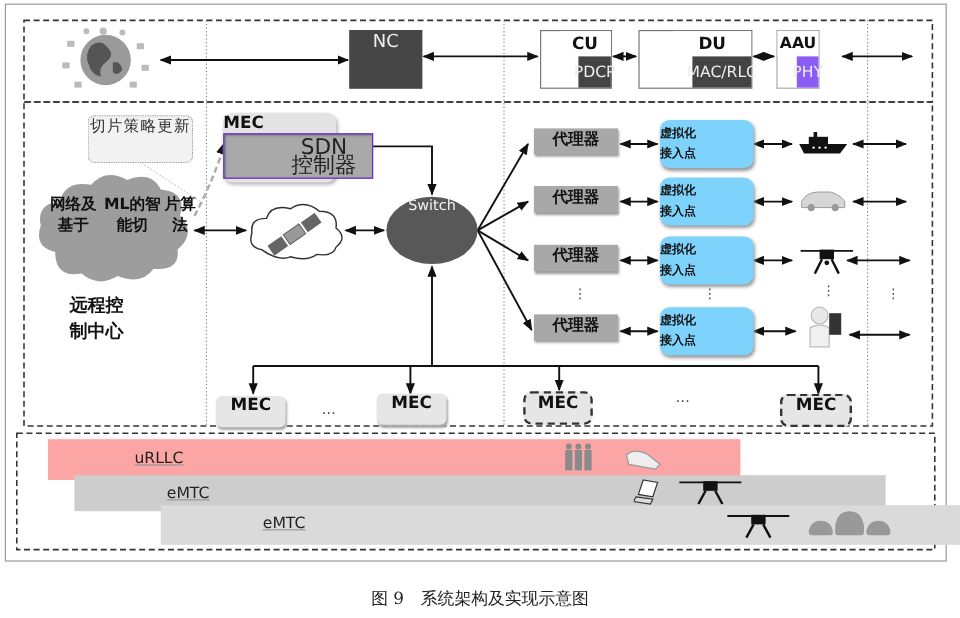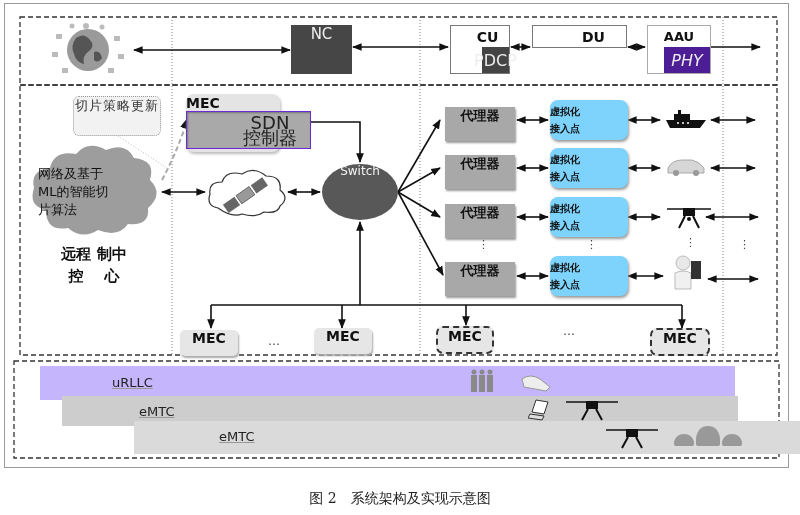--- a/index.html
+++ b/index.html
@@ -3,29 +3,29 @@
 <meta charset="utf-8">
 <style>
   html,body{margin:0;padding:0;background:#fff;}
   body{width:800px;height:515px;position:relative;overflow:hidden;font-family:"DejaVu Sans",sans-serif;}
   .frame{position:absolute;left:4px;top:3px;width:785px;height:465px;border:1px solid #9a9a9a;box-sizing:border-box;}
   .abs{position:absolute;}
   .box{position:absolute;display:flex;align-items:flex-start;justify-content:center;text-align:center;box-sizing:border-box;}
   .nc{left:291px;top:25px;width:61px;height:49px;background:#464646;color:#eee;font-size:15px;}
   .stack{position:absolute;box-sizing:border-box;border:1px solid #777;}
   .stack .top{height:21px;background:#fff;color:#111;font-weight:bold;font-size:14px;display:flex;align-items:center;justify-content:center;}
-  .stack .bot{height:26px;display:flex;align-items:center;justify-content:center;font-size:16px;margin-left:16px;}
+  .stack .bot{height:26px;display:flex;align-items:center;justify-content:center;font-size:13px;margin-left:16px;}
   .mec-sdn{left:186px;top:94px;width:94px;height:58px;background:#e4e4e4;border-radius:8px;box-shadow:1px 2px 3px #bbb;flex-direction:column;justify-content:flex-start;}
   .mec-sdn .t{font-weight:bold;font-size:14px;color:#111;margin-top:1px;}
   .mec-sdn .in{width:80px;height:36px;background:#a9a9a9;border:1px solid #6d28d9;box-shadow:1px 1px 2px #777 inset;font-size:18px;color:#222;line-height:15px;display:flex;flex-direction:column;align-items:center;justify-content:center;padding-left:43px;}
   .note{left:73px;top:96px;width:88px;height:40px;border:1px dotted #999;border-radius:6px;background:#f2f2f2;font-size:13px;color:#333;line-height:18px;flex-direction:row;letter-spacing:1px;}
-  .cloudtext{left:38px;top:162px;width:126px;height:60px;font-size:13px;font-weight:normal;color:#111;line-height:18px;flex-direction:column;}
-  .remote{left:58px;top:243px;width:72px;font-size:15px;font-weight:bold;color:#111;line-height:22px;flex-direction:row;}
+  .cloudtext{left:38px;top:162px;width:126px;height:60px;font-size:13px;font-weight:bold;color:#111;line-height:18px;flex-direction:row;}
+  .remote{left:58px;top:243px;width:72px;font-size:15px;font-weight:bold;color:#111;line-height:22px;flex-direction:column;}
   .switch{left:322px;top:164px;width:76px;height:56px;border-radius:50%;background:#585858;color:#f4f4f4;font-size:12px;}
-  .proxy{width:70px;height:34px;background:#a8a8a8;font-weight:bold;font-size:13px;color:#111;box-shadow:1px 2px 2px #999;}
+  .proxy{width:70px;height:22px;background:#a8a8a8;font-weight:bold;font-size:13px;color:#111;box-shadow:1px 2px 2px #999;}
   .vap{width:78px;height:40px;background:#7dd3fc;border-radius:8px;box-shadow:1px 2px 3px #999;font-weight:bold;font-size:10px;color:#111;line-height:17px;flex-direction:column;}
   .mec-s{height:26px;background:#e6e6e6;border-radius:5px;box-shadow:1px 2px 2px #aaa;font-weight:bold;font-size:14px;color:#111;}
   .mec-d{height:28px;background:#e6e6e6;border:2px dashed #333;border-radius:7px;font-weight:bold;font-size:14px;color:#111;}
   .dots{font-size:11px;color:#444;}
   .band{position:absolute;}
   .band span{position:absolute;font-size:13px;color:#222;text-decoration:underline;text-decoration-color:#999;}
   .caption{left:0;top:490px;width:800px;font-family:"DejaVu Serif",serif;font-size:14px;color:#222;justify-content:center;}
 </style>
 </head>
 <body>
@@ -113,24 +113,25 @@
 <div class="box nc">
     <span>NC</span>
   </div>
 
 <div class="stack" style="left:450px;top:25px;width:60px;padding-left:15px;">
   <div class="top">CU</div>
   <div class="bot" style="background:#444;color:#eee;">PDCP</div>
 </div>
 <div class="stack" style="left:532px;top:25px;width:95px;padding-left:28px;">
   <div class="top">DU</div>
-</div>
-<div class="stack" style="left:647px;top:25px;width:64px;border-color:#aaa;">
+  <div class="bot" style="background:#444;color:#eee;">MAC/RLC</div>
+</div>
+<div class="stack" style="left:647px;top:25px;width:36px;border-color:#aaa;">
   <div class="top" style="font-size:13px;">AAU</div>
-  <div class="bot" style="background:#4c1d95;color:#eee;font-style:italic;">PHY</div>
+  <div class="bot" style="background:#8b5cf6;color:#eee;">PHY</div>
 </div>
 
 <div class="box note">
   <span>切片策</span>
   <span>略更新</span>
 </div>
 
 <svg class="abs" style="left:26px;top:140px" width="140" height="100">
   <path d="M20,70 q-18,-4 -12,-22 q-4,-18 16,-20 q4,-18 26,-14 q12,-14 30,-4 q20,-8 28,8 q22,2 16,22 q14,14 -2,28 q2,18 -20,16 q-10,14 -30,6 q-16,10 -30,-2 q-22,4 -22,-18z" fill="#9d9d9d"></path>
 </svg>
@@ -233,21 +234,21 @@
     <span>MEC</span>
   </div>
 <div class="box mec-d" style="left:436px;top:326px;width:58px;">
     <span>MEC</span>
   </div>
 <span class="abs dots" style="left:563px;top:324px;font-size:12px;">…</span>
 <div class="box mec-d" style="left:650px;top:328px;width:60px;">
     <span>MEC</span>
   </div>
 
-<div class="band" style="left:40px;top:366px;width:695px;height:34px;background:#c4b5fd;">
+<div class="band" style="left:40px;top:366px;width:577px;height:34px;background:#fca5a5;">
   <span style="left:72px;top:9px;">uRLLC</span>
   <svg class="abs" style="left:428px;top:3px" width="28" height="24">
     <g fill="#8a8a8a">
         <circle cx="6" cy="3" r="2.5"></circle>
         <circle cx="14" cy="3" r="2.5"></circle>
         <circle cx="22" cy="3" r="2.5"></circle>
     <rect x="3" y="6" width="6" height="17"></rect>
         <rect x="11" y="6" width="6" height="17"></rect>
         <rect x="19" y="6" width="6" height="17"></rect>
       </g>
@@ -280,13 +281,13 @@
       <path d="M2,18 q2,-8 10,-8 q8,0 10,8z"></path>
         <rect x="2" y="17" width="20" height="5" rx="2"></rect>
       <path d="M24,14 q2,-12 12,-12 q10,0 12,12z"></path>
         <rect x="24" y="13" width="24" height="9" rx="2"></rect>
       <path d="M50,18 q2,-8 10,-8 q8,0 10,8z"></path>
         <rect x="50" y="17" width="20" height="5" rx="2"></rect>
     </g>
   </svg>
 </div>
 
-<div class="box caption">图 2　系统架构及实现示意图</div>
+<div class="box caption">图 9　系统架构及实现示意图</div>
 
 </body></html>

